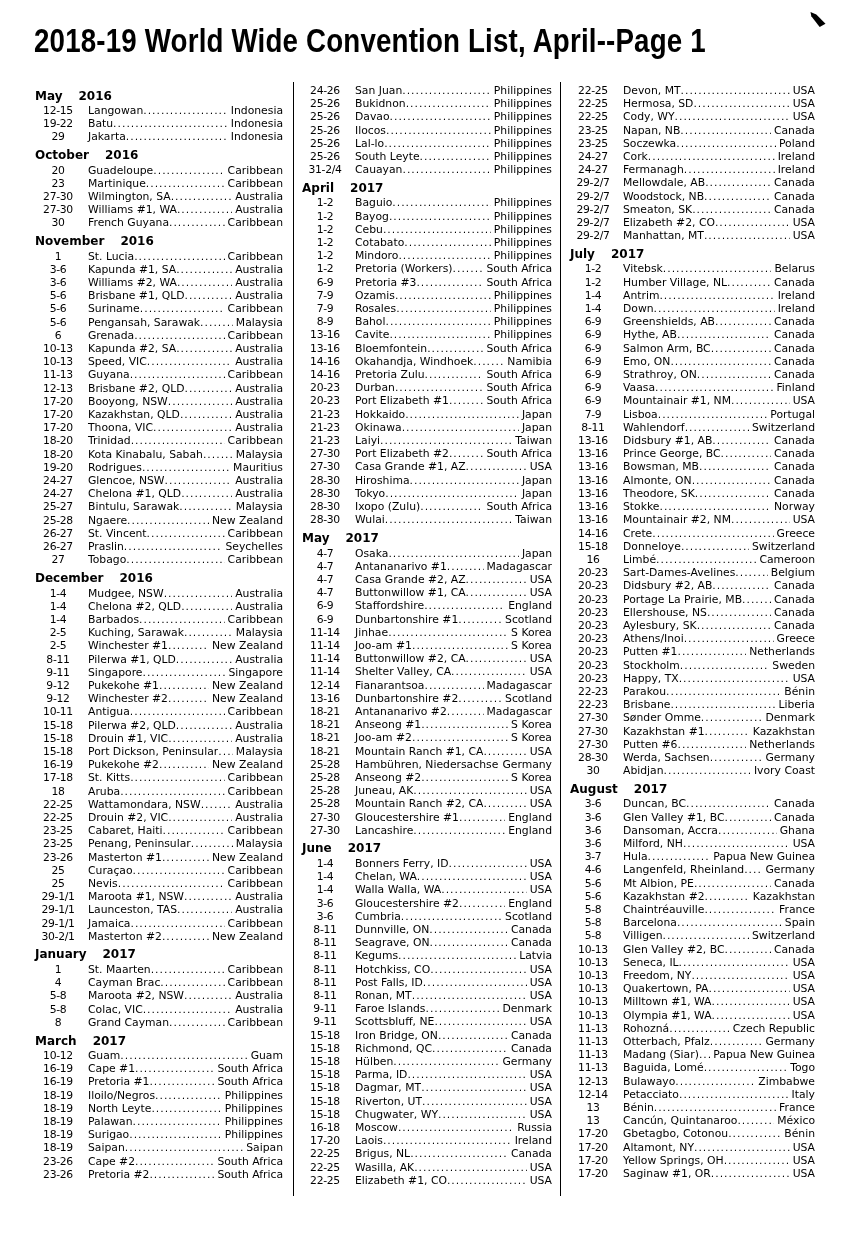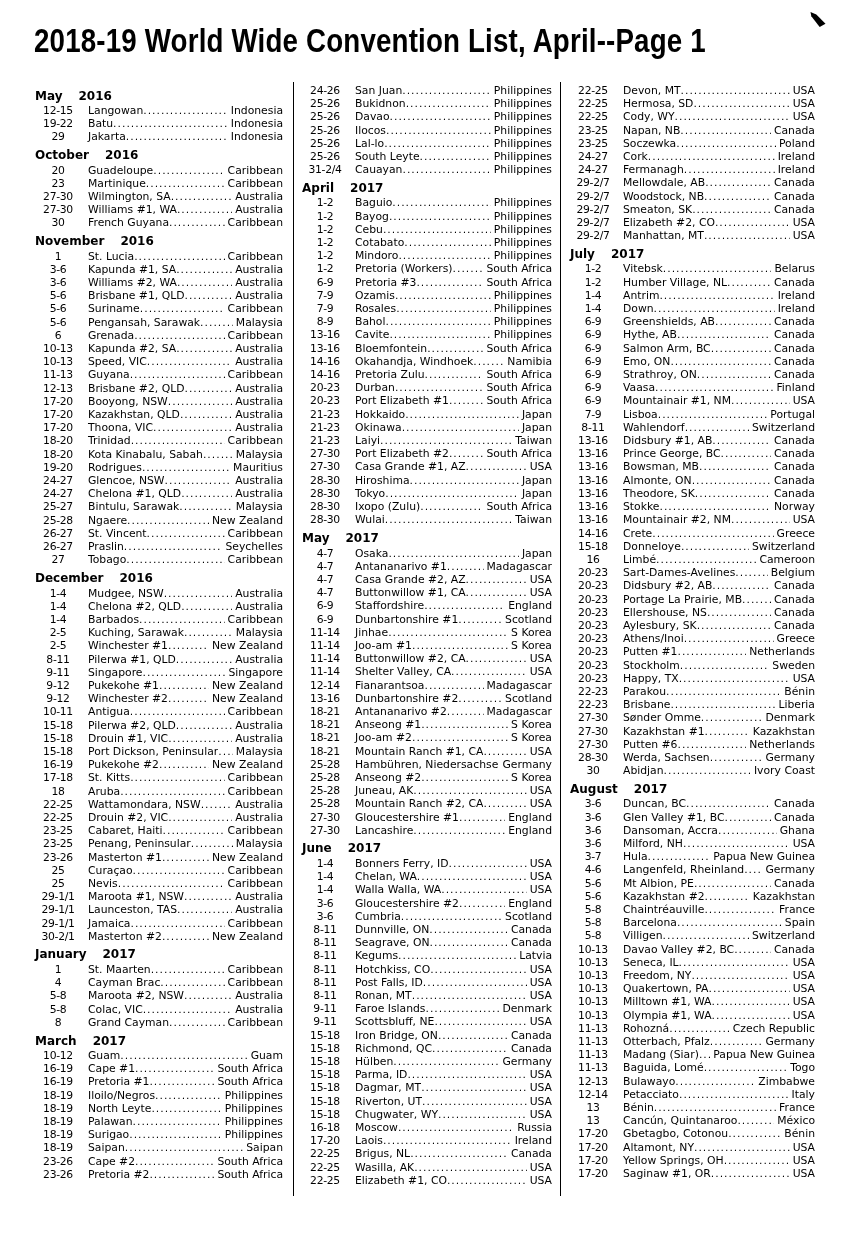--- a/index.html
+++ b/index.html
@@ -1345,21 +1345,21 @@
       <span class="country">Spain</span>
     </div>
     <div class="entry">
       <span class="date">5-8</span>
       <span class="place">Villigen</span>
       <span class="dots">..........................................................................................</span>
       <span class="country">Switzerland</span>
     </div>
     <div class="entry">
       <span class="date">10-13</span>
-      <span class="place">Davao Valley #2, BC</span>
+      <span class="place">Glen Valley #2, BC</span>
       <span class="dots">..........................................................................................</span>
       <span class="country">Canada</span>
     </div>
     <div class="entry">
       <span class="date">10-13</span>
       <span class="place">Seneca, IL</span>
       <span class="dots">..........................................................................................</span>
       <span class="country">USA</span>
     </div>
     <div class="entry">

